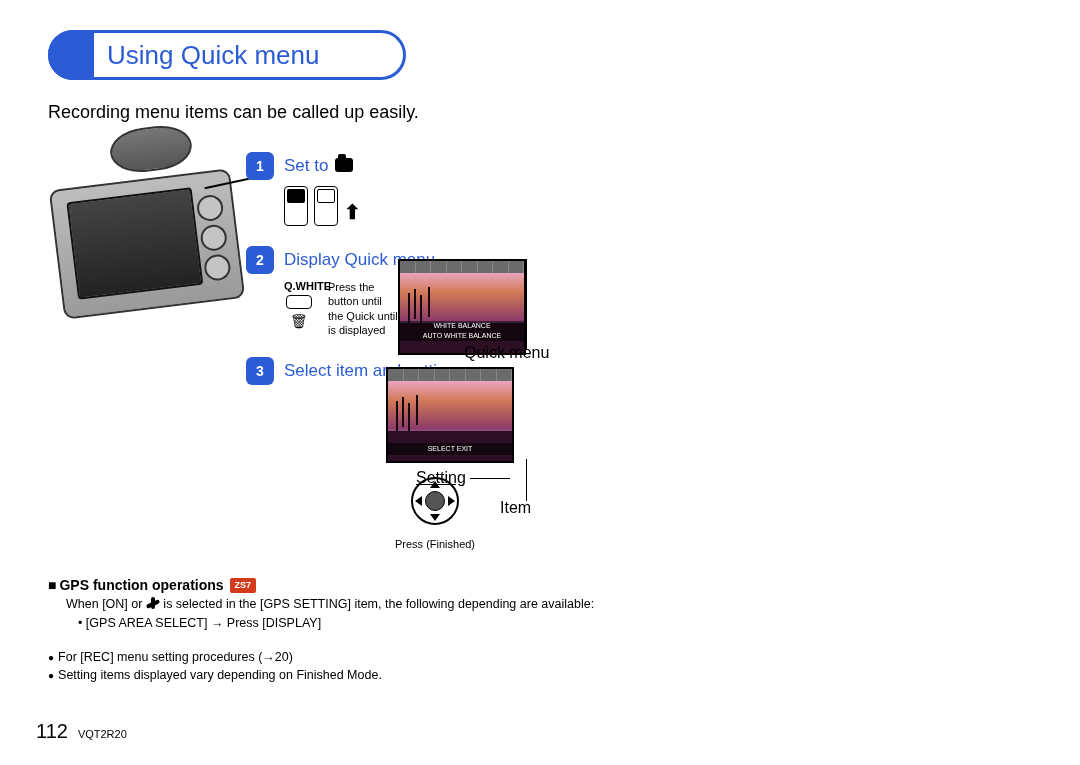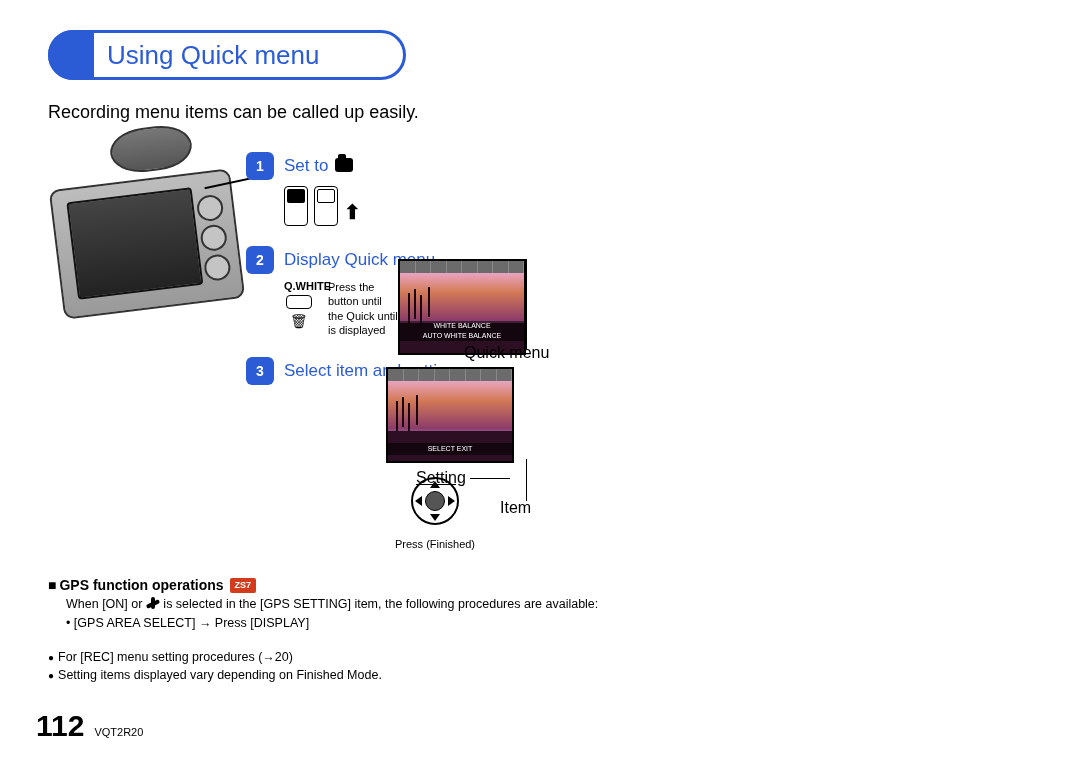--- a/index.html
+++ b/index.html
@@ -323,21 +323,21 @@
 
   
   .footer {
     position: absolute;
     left: 36px;
     bottom: 22px;
     display:flex;
     align-items:baseline;
     gap:10px;
   }
-  .page-num { font-size:30px;font-weight:700; }
+  .page-num { font-size:20px;font-weight:400; }
   .doc-id { font-size:11px; }
 
   
   .leader {
     position:absolute;background:#000;
   }
   .leader.qm1{left:478px;top:110px;width:1px;height:90px;}
   .leader.it1{left:478px;top:310px;width:1px;height:42px;}
 </style>
 </head>
@@ -494,22 +494,22 @@
     <div class="leader it1"></div>
 
   </div>
 
   
   <div class="bottom-block">
     <div class="gps-head">
       <span class="sq">■</span><span>GPS function operations</span><span class="zs7">ZS7</span>
     </div>
     <div class="gps-body">
-      <span>When [ON] or </span><span class="gps-icon"></span><span> is selected in the [GPS SETTING] item, the following procedures are available:</span>
-      <div style="margin-top:2px;">• [GPS AREA SELECT] → Press [DISPLAY]</div>
+      <span>When [ON] or </span><span class="gps-icon"></span><span> is selected in the [GPS SETTING] item, the following depending are available:</span>
+      <div style="margin-top:2px;margin-left:12px;">• [GPS AREA SELECT] → Press [DISPLAY]</div>
     </div>
     <div class="bullets">
       <div class="b">
           <span class="dot">●</span>
           <span>For [REC] menu setting procedures (→20)</span>
         </div>
       <div class="b">
           <span class="dot">●</span>
           <span>Setting items displayed vary depending on Finished Mode.</span>
         </div>

